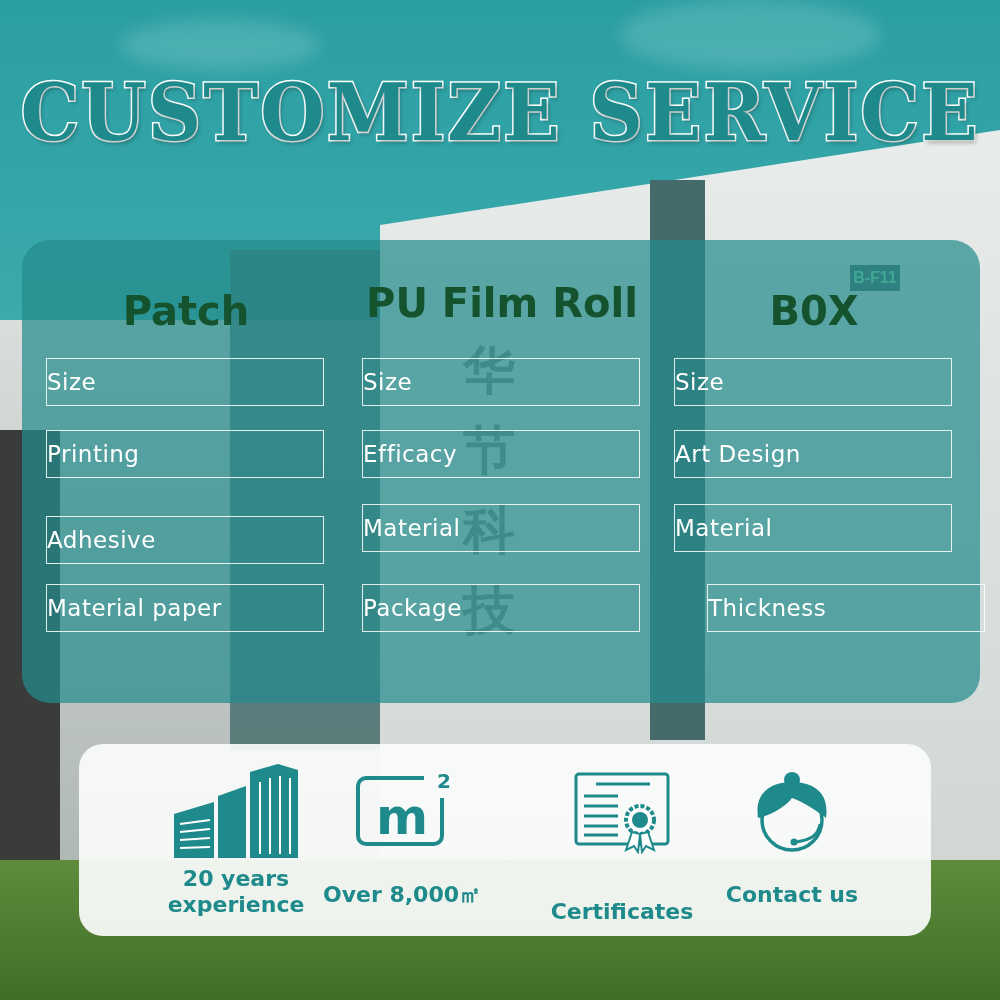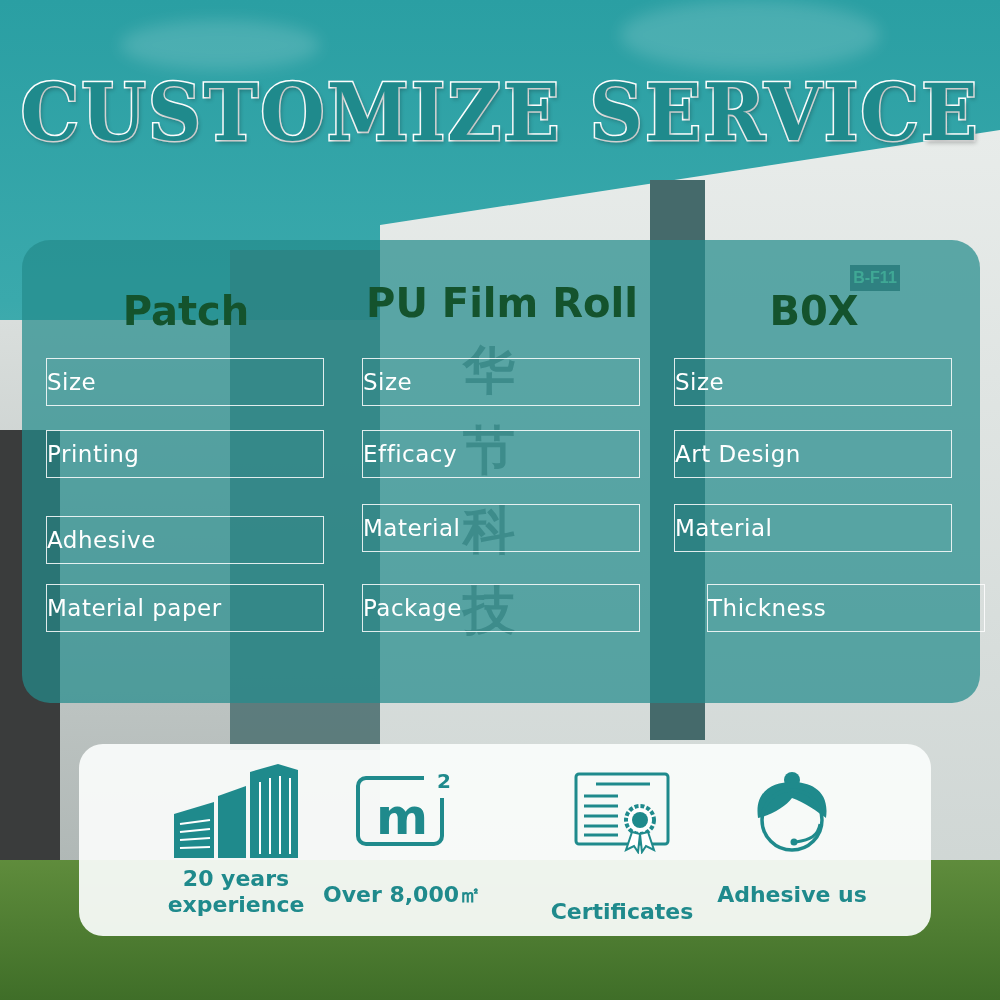--- a/index.html
+++ b/index.html
@@ -113,15 +113,15 @@
     <div class="feat-label" style="top:146px;margin-top:9px;">Certificates</div>
   </div>
   <div class="feat" style="left:613px;">
     <svg width="80" height="82" viewBox="0 0 80 82" style="top:28px;">
       <circle cx="40" cy="8" r="8" fill="#1f8a8c"></circle>
       <path d="M6 46 C2 18 22 10 40 10 C58 10 78 18 74 46 C66 40 52 30 40 26 C34 34 22 42 6 46 Z" fill="#1f8a8c"></path>
       <circle cx="40" cy="48" r="30" fill="none" stroke="#1f8a8c" stroke-width="3.5"></circle>
       <path d="M68 52 C66 64 58 68 44 70" fill="none" stroke="#1f8a8c" stroke-width="3"></path>
       <circle cx="42" cy="70" r="3.5" fill="#1f8a8c"></circle>
     </svg>
-    <div class="feat-label" style="top:138px;">Adhesive us</div>
+    <div class="feat-label" style="top:138px;">Contact us</div>
   </div>
 </div>
 
 </body></html>

